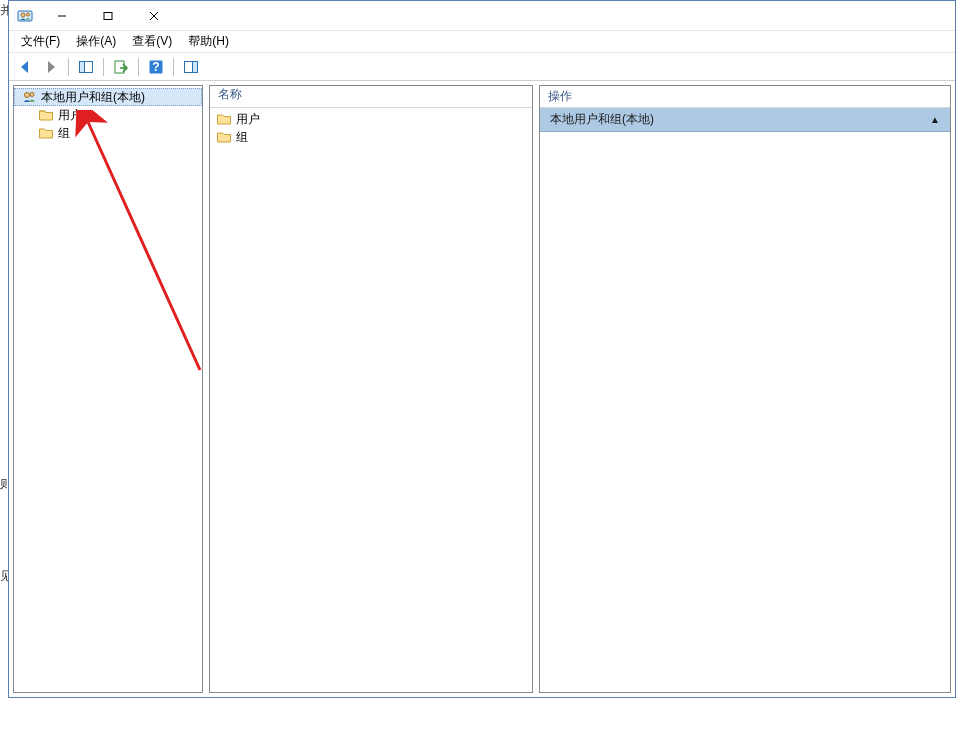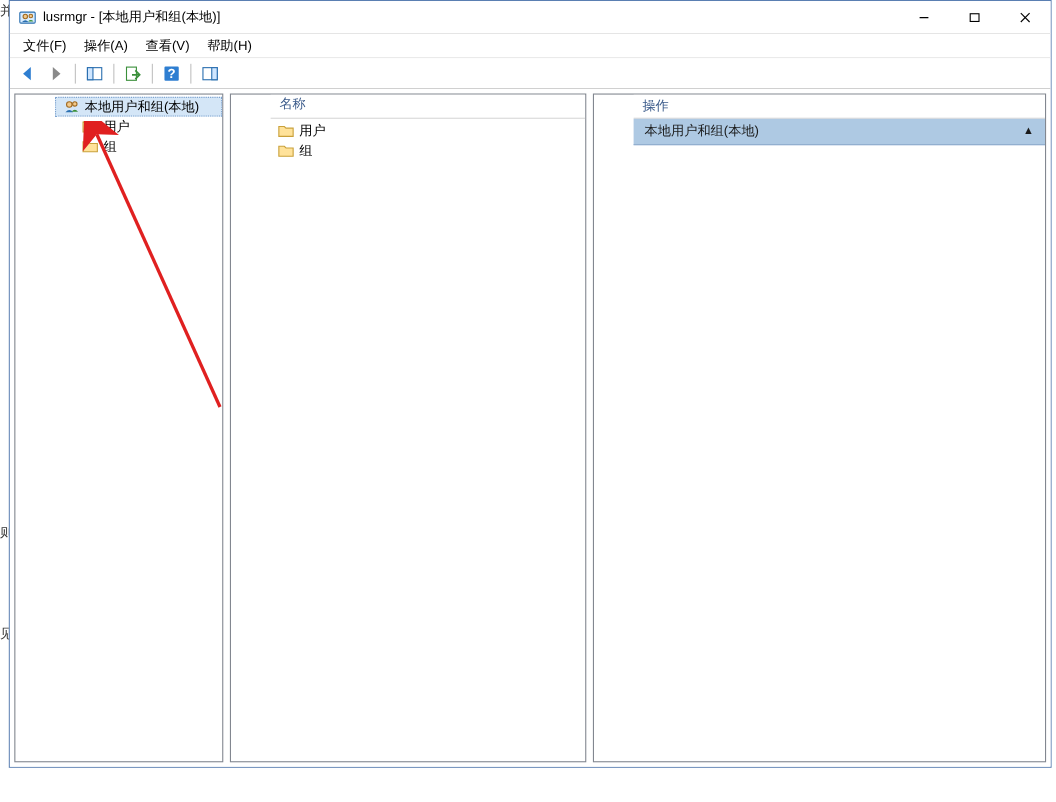--- a/index.html
+++ b/index.html
@@ -67,21 +67,20 @@
       gap: 6px;
       background: #fff;
       min-height: 0;
     }
     .panel {
       border: 1px solid #828790;
       background: #fff;
       display: flex;
       flex-direction: column;
       overflow: hidden;
-      padding-left: 36px;
     }
     .tree-panel { width: 190px; }
     .list-panel { flex: 1; }
     .actions-panel { width: 412px; }
 
     
     .tree { padding: 2px 0; }
     .tree-node {
       display: flex; align-items: center;
       height: 18px;
@@ -177,21 +176,20 @@
   <div class="titlebar">
     <span class="app-icon">
       <svg viewBox="0 0 16 16" width="16" height="16">
         <rect x="1" y="3" width="14" height="10" rx="1" fill="#d7ecff" stroke="#2a6fb0"></rect>
         <circle cx="6" cy="7" r="2" fill="#f2c98b" stroke="#a06a20"></circle>
         <path d="M3 12 q3 -3 6 0" fill="#2a6fb0"></path>
         <circle cx="11" cy="6.5" r="1.6" fill="#f2c98b" stroke="#a06a20"></circle>
         <path d="M8.5 11.5 q2.5 -2.5 5 0" fill="#3a8f3a"></path>
       </svg>
     </span>
-    <span class="title">lusrmgr - [本地用户和组(本地)]</span>
     <div class="win-btn">
       <svg width="10" height="10" viewBox="0 0 10 10">
           <line x1="1" y1="5" x2="9" y2="5" stroke="#000" stroke-width="1"></line>
         </svg>
     </div>
     <div class="win-btn">
       <svg width="10" height="10" viewBox="0 0 10 10">
           <rect x="1" y="1.5" width="8" height="7" fill="none" stroke="#000" stroke-width="1"></rect>
         </svg>
     </div>

